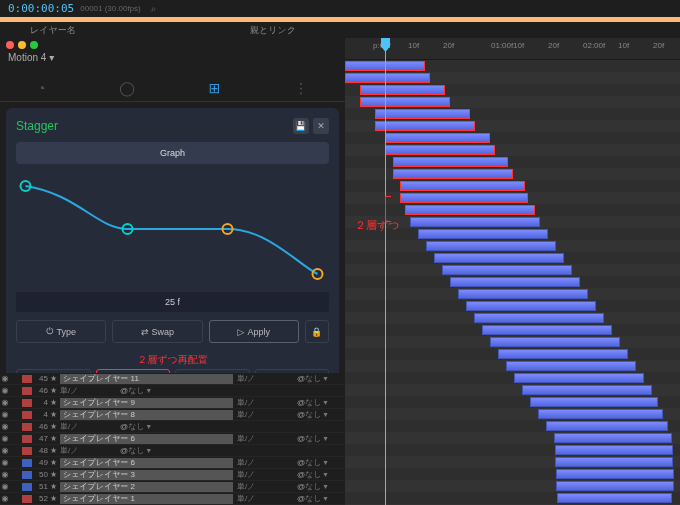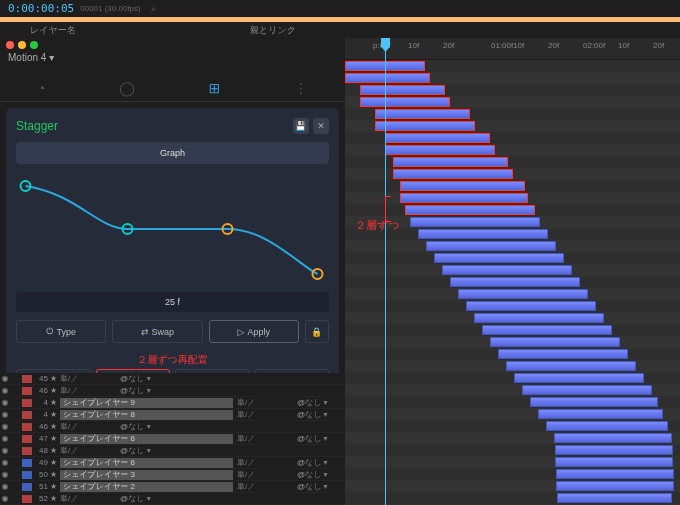--- a/index.html
+++ b/index.html
@@ -190,20 +190,21 @@
 
     <div class="inpbar">inf</div>
 
     <div class="layerlist" id="layerlist">
         <div class="lrow">
           <span class="lvis">◉</span>
           <span class="lvis"></span>
           <span class="lchip" style="background:#b04040"></span>
           <span class="lnum">45</span>
           <span class="lstar">★</span>
+          <span class="lname">シェイプレイヤー 11</span>
           <span class="lmode">単/ノ</span>
           <span>@</span>
           <span class="lend"> なし ▾</span>
         </div>
         <div class="lrow">
           <span class="lvis">◉</span>
           <span class="lvis"></span>
           <span class="lchip" style="background:#b04040"></span>
           <span class="lnum">46</span>
           <span class="lstar">★</span>
@@ -296,20 +297,21 @@
           <span class="lmode">単/ノ</span>
           <span>@</span>
           <span class="lend"> なし ▾</span>
         </div>
         <div class="lrow">
           <span class="lvis">◉</span>
           <span class="lvis"></span>
           <span class="lchip" style="background:#b04040"></span>
           <span class="lnum">52</span>
           <span class="lstar">★</span>
+          <span class="lname">シェイプレイヤー 1</span>
           <span class="lmode">単/ノ</span>
           <span>@</span>
           <span class="lend"> なし ▾</span>
         </div>
       </div>
   </div>
 
   <div class="right">
     <div class="truler" id="ruler">
         <span class="tick" style="left: 28px;">p:00f</span>

